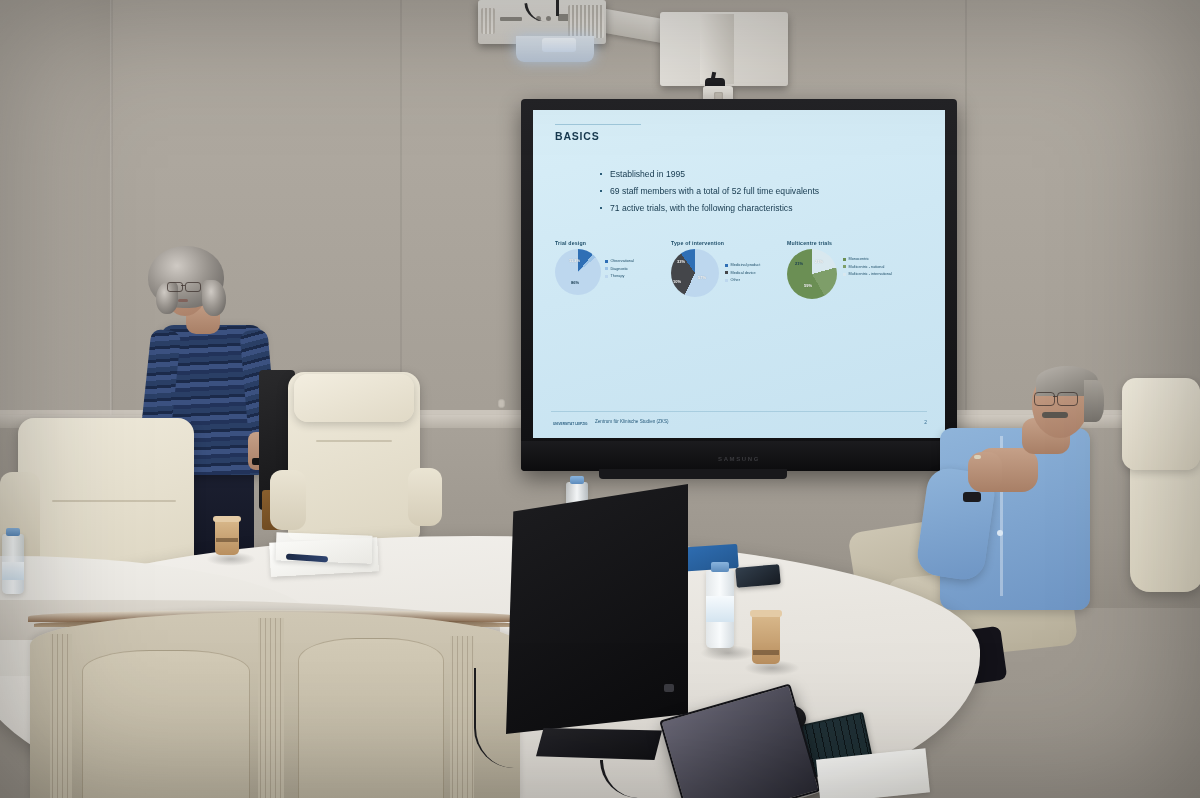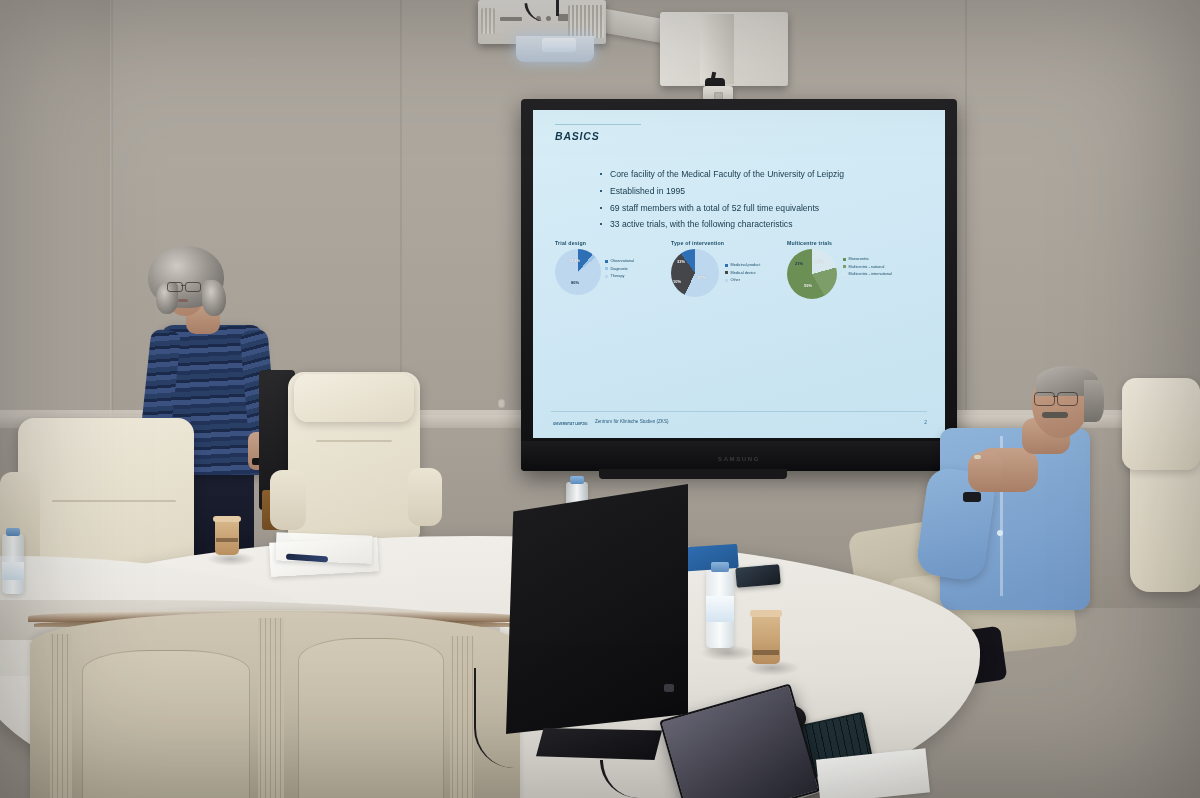--- a/index.html
+++ b/index.html
@@ -67,21 +67,21 @@
   .tv-tray{position:absolute;left:78px;bottom:-8px;width:188px;height:10px;
     background:#18181b;border-radius:0 0 4px 4px;}
   .tv-bar{position:absolute;left:560px;bottom:-6px;width:200px;height:7px;background:#1d1d20;}
 
   
   .slide{position:absolute;inset:0;
     background:linear-gradient(165deg,#d8eef7 0%,#cfe8f4 45%,#c6e2f0 100%);
     padding:0;overflow:hidden;}
   .slide-topline{position:absolute;left:22px;top:14px;width:86px;height:1px;background:#9fc7da;}
   .slide-title{position:absolute;left:22px;top:20px;font-size:10.5px;font-weight:bold;
-    color:#16384e;letter-spacing:.8px;font-style:italic;}
+    color:#16384e;letter-spacing:.8px;}
   .slide-bullets{position:absolute;left:26px;top:40px;width:370px;}
   .slide-bullets li{font-size:8.6px;color:#15384d;line-height:1.95;list-style:none;
     position:relative;padding-left:11px;white-space:nowrap;}
   .slide-bullets li:before{content:"";position:absolute;left:1px;top:7px;width:2px;height:2px;
     background:#2b5d79;}
   .charts{position:absolute;left:22px;top:130px;width:376px;height:90px;}
   .chart-block{position:absolute;top:0;}
   .chart-caption{font-size:5.2px;color:#1d4d68;font-weight:bold;margin-bottom:3px;
     letter-spacing:.2px;white-space:nowrap;}
   .pie{border-radius:50%;position:relative;}
@@ -219,24 +219,23 @@
   <div class="proj-cable2"></div>
   <div class="proj-lens"></div>
   <div class="proj-lens-inner"></div>
 
   <div class="tv-frame">
     <div class="tv-screen">
       <div class="slide">
         <div class="slide-topline"></div>
         <div class="slide-title">BASICS</div>
         <ul class="slide-bullets">
-          <li>Core facility of the Medical Faculty of the University of Leipzig</li>
           <li>Established in 1995</li>
           <li>69 staff members with a total of 52 full time equivalents</li>
-          <li>33 active trials, with the following characteristics</li>
+          <li>71 active trials, with the following characteristics</li>
         </ul>
 
         <div class="charts">
 
           <div class="chart-block" style="left:0;">
             <div class="chart-caption">Trial design</div>
             <div class="pie" id="pie0" style="width: 46px; height: 46px; background: conic-gradient(rgb(47, 111, 181) 0deg, rgb(47, 111, 181) 39.6deg, rgb(157, 195, 230) 39.6deg, rgb(157, 195, 230) 50.4deg, rgb(189, 215, 238) 50.4deg, rgb(189, 215, 238) 360deg);">
               <div class="pie-lbl" style="left:14px;top:9px;">11,3%</div>
               <div class="pie-lbl" style="left:16px;top:31px;color:#15384d;text-shadow:none;">86%</div>
             </div>

